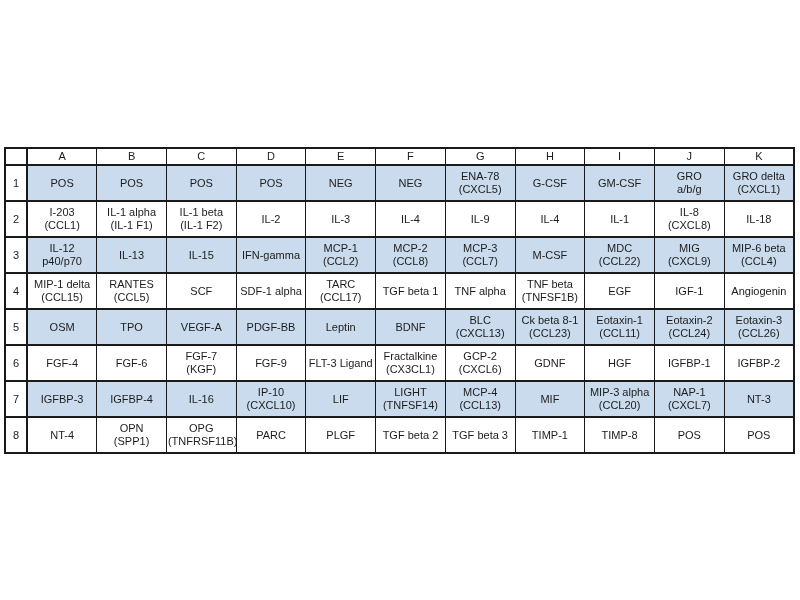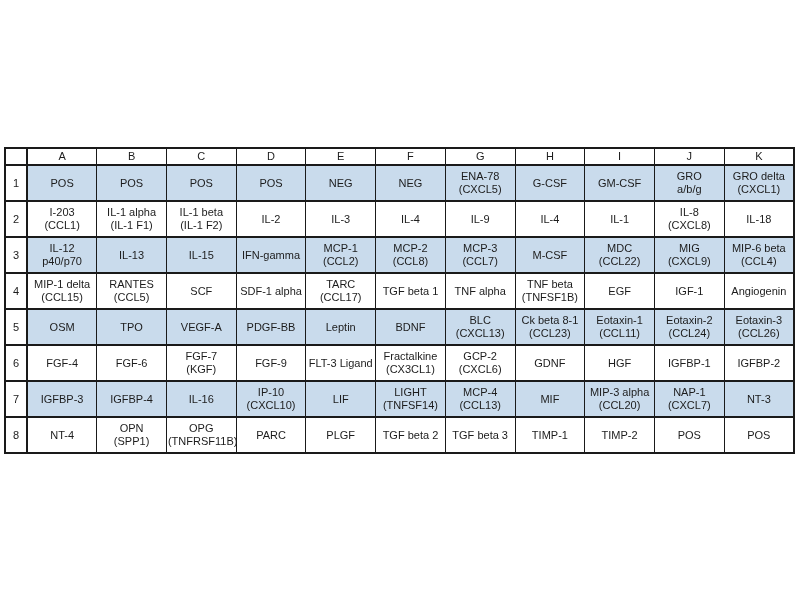--- a/index.html
+++ b/index.html
@@ -226,19 +226,19 @@
           <td>NT-4</td>
           <td>OPN
 (SPP1)</td>
           <td>OPG
 (TNFRSF11B)</td>
           <td>PARC</td>
           <td>PLGF</td>
           <td>TGF beta 2</td>
           <td>TGF beta 3</td>
           <td>TIMP-1</td>
-          <td>TIMP-2</td>
+          <td>TIMP-8</td>
           <td>POS</td>
           <td>POS</td>
         </tr>
       </tbody>
   </table>
 </div>
 
 </body></html>

